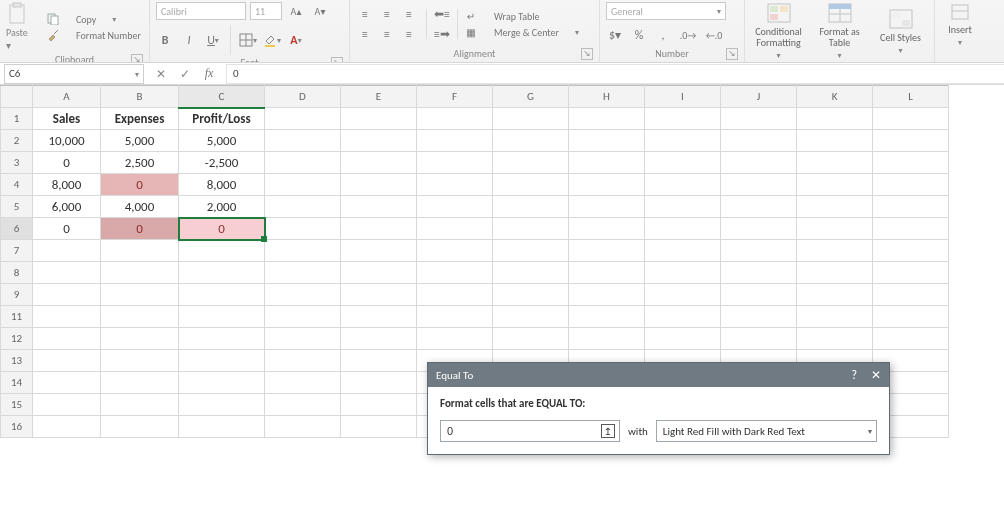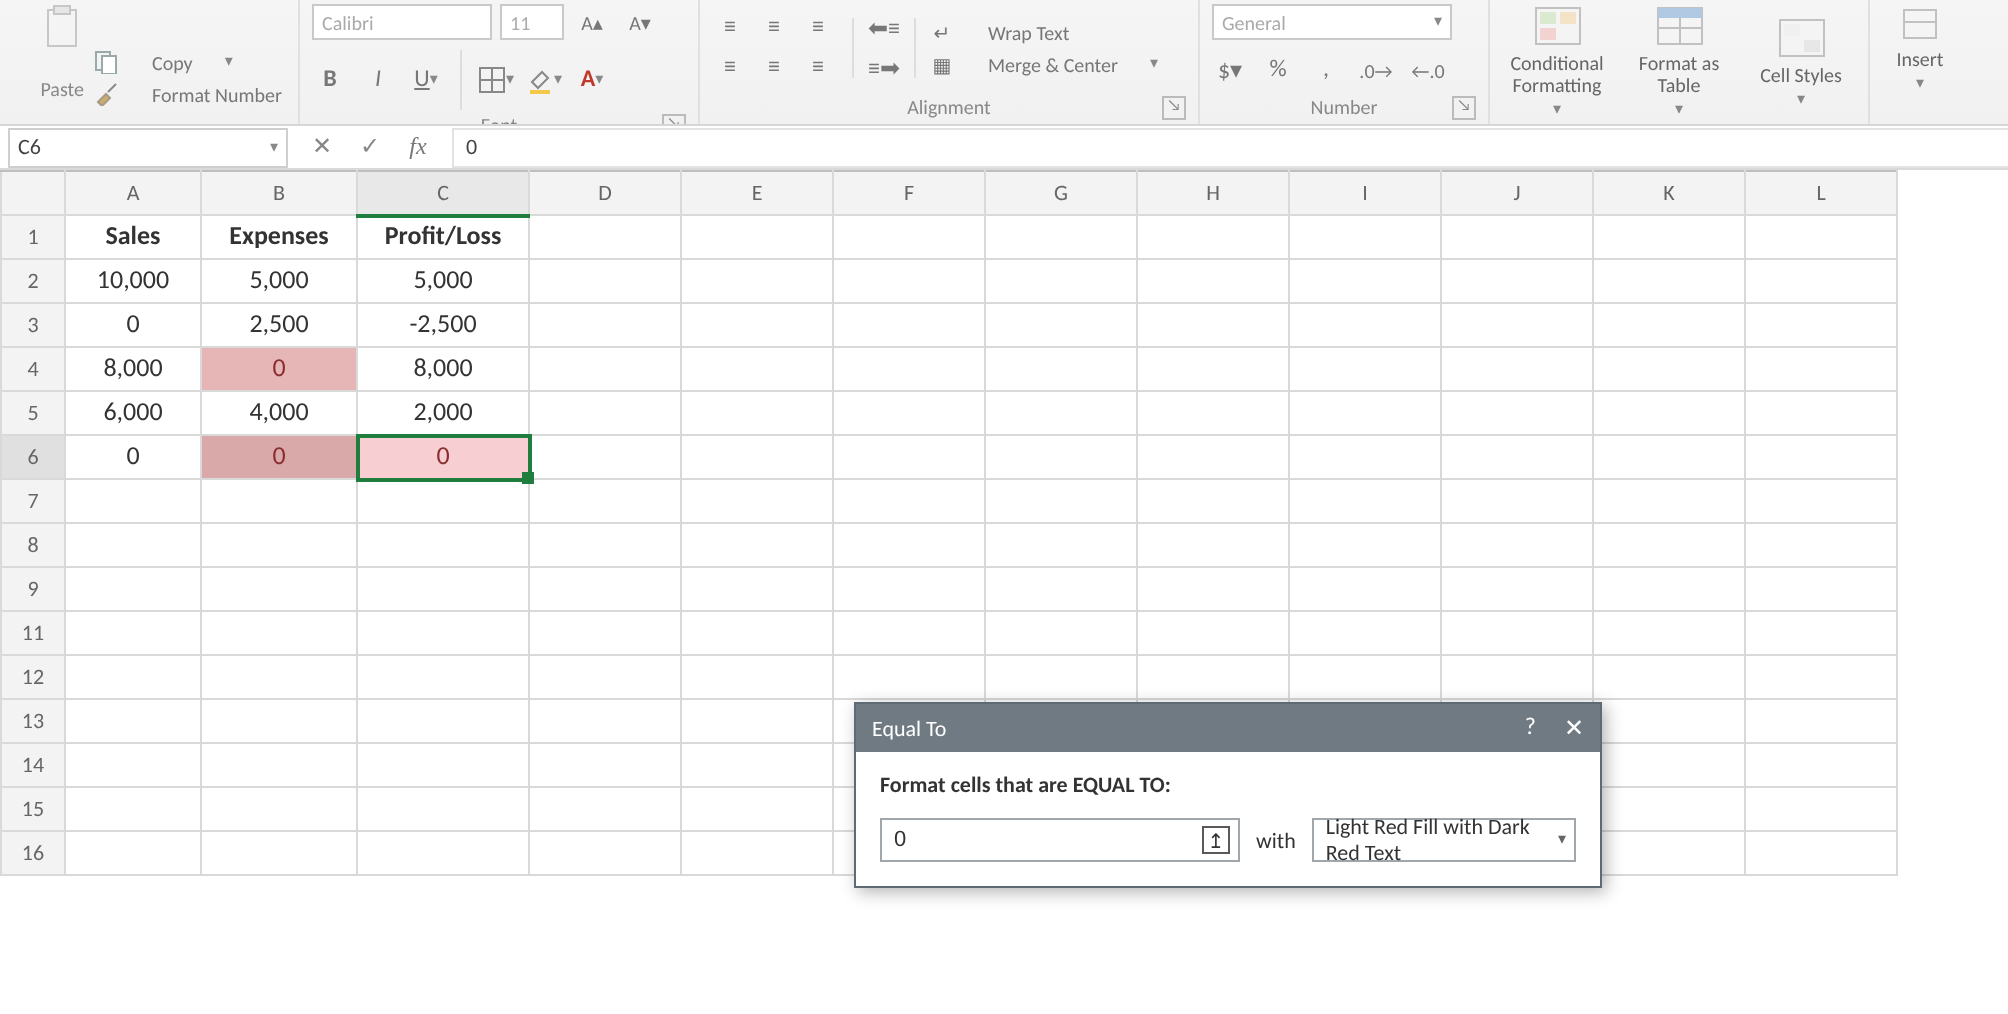--- a/index.html
+++ b/index.html
@@ -54,22 +54,22 @@
     right: 0; bottom: 0;
     width: 12px; height: 12px;
     border: 1px solid #bbb;
     font-size: 8px;
     line-height: 8px;
     text-align: center;
     color: #888;
   }
 
   .paste-big {
-    display: flex; flex-direction: column; align-items: flex-end;
-    width: 36px; color:#888;gap:12px;
+    display: flex; flex-direction: column; align-items: flex-start;
+    width: 36px; color:#888;
   }
   .paste-big svg { opacity: .6; }
   .paste-big span { font-size:10px; }
 
   .stack { display:flex; flex-direction: column; gap:2px; font-size:10px;}
   .stack .row { display:flex; align-items:center; gap:16px; color:#777; white-space:nowrap;}
   .icn { width:14px; height:14px; display:inline-flex; align-items:center; justify-content:center; }
 
   .font-select {
     width:90px; height:18px; border:1px solid #c9c9c9; background:#fff;
@@ -145,21 +145,21 @@
     position:relative;
   }
   .active-cell::after{
     content:""; position:absolute; right:-3px; bottom:-3px;
     width:6px; height:6px; background:#1f7e3d;
   }
   thead th.col-sel { border-bottom:2px solid #1f7e3d; }
 
   
   .dialog {
-    position:absolute; left:427px; top:351px; width:374px;
+    position:absolute; left:427px; top:362px; width:463px;
     border:1px solid #606a72; background:#fff;
     box-shadow:2px 2px 8px rgba(0,0,0,.3);
     font-size:11px; color:#333;
   }
   .dialog .titlebar{
     background:#6f7a82; color:#fff; height:24px;
     display:flex; align-items:center; justify-content:space-between;
     padding:0 8px; font-size:11px;
   }
   .titlebar .tbtns{ display:flex; gap:14px; font-size:12px;}
@@ -293,21 +293,21 @@
       </div>
       <div class="sep-v"></div>
       <div style="display:flex; flex-direction:column; gap:2px;">
         <div class="tool">⬅≡</div>
         <div class="tool">≡➡</div>
       </div>
       <div class="sep-v"></div>
       <div class="stack">
         <div class="row">
           <span class="icn">↵</span>
-          <span>Wrap Text</span>
+          <span>Wrap Table</span>
         </div>
         <div class="row">
           <span class="icn">▦</span>
           <span>Merge &amp; Center</span>
           <span class="caret">▾</span>
         </div>
       </div>
     </div>
     <div class="label"><span>Alignment</span><span class="launcher">↘</span></div>
   </div>

